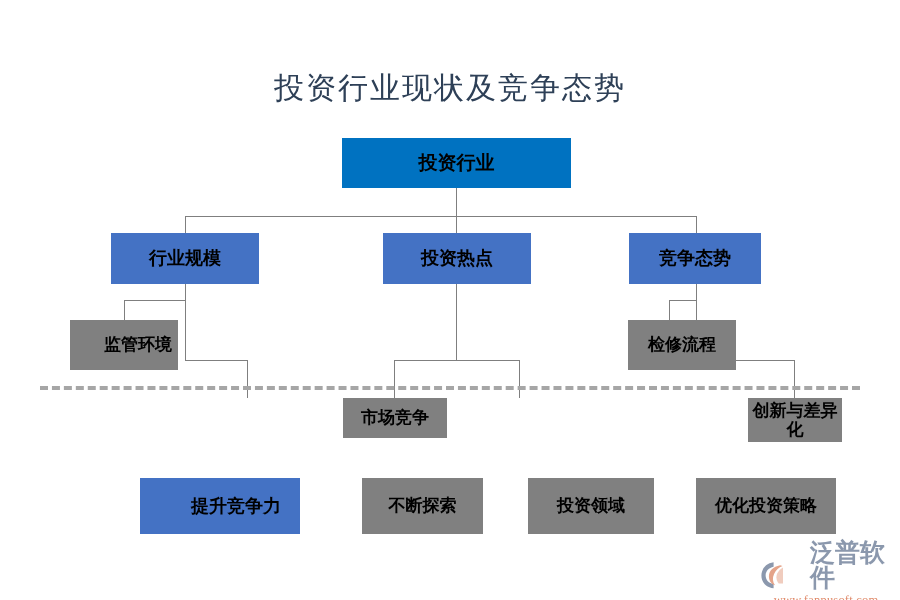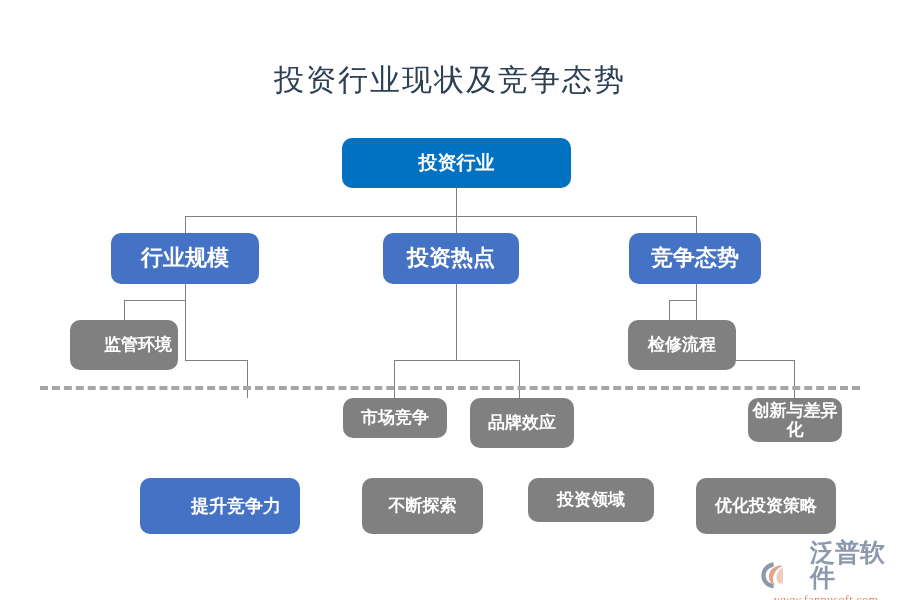--- a/index.html
+++ b/index.html
@@ -8,46 +8,45 @@
     background:#ffffff;
     font-family:"Liberation Serif","DejaVu Serif",serif;
     overflow:hidden;
     position:relative;
   }
   #canvas{position:absolute;left:0;top:0;width:900px;height:600px;}
 
   
   .chart-title{
     position:absolute;
-    left:0;top:60px;width:900px;
+    left:0;top:68px;width:900px;
     text-align:center;
     font-size:30px;
     font-weight:400;
     letter-spacing:2px;
     color:#2e4057;
     font-family:"Liberation Serif","DejaVu Serif",serif;
   }
 
   
   .node{
     position:absolute;
     display:flex;
     align-items:center;
     justify-content:center;
     text-align:center;
-    color:#ffffff;
+    color:#000000;
     font-weight:bold;
     font-family:"Liberation Serif","DejaVu Serif",serif;
     line-height:1.12;
     box-sizing:border-box;
     z-index:5;
-    border-radius:10px;
   }
   .node.root      {background:#0072c1;font-size:19px;}
-  .node.level2    {background:#4472c4;font-size:22px;}
+  .node.level2    {background:#4472c4;font-size:18px;}
   .node.gray      {background:#808080;font-size:17px;}
   .node.blue      {background:#4472c4;font-size:18px;}
 
   
   .ln{position:absolute;background:#7f7f7f;z-index:1;}
   .ln.v{width:1px;}
   .ln.h{height:1px;}
 
   
   .dashed-sep{
@@ -119,51 +118,48 @@
 
   <div class="dashed-sep"></div>
 
   <div class="node root" style="left:342px;top:138px;width:229px;height:50px;">
     <span>投资行业</span>
   </div>
 
   <div class="node level2" style="left:111px;top:233px;width:148px;height:51px;">
     <span>行业规模</span>
   </div>
-  <div class="node level2" style="left:383px;top:233px;width:136px;height:51px;">
+  <div class="node level2" style="left:383px;top:233px;width:148px;height:51px;">
     <span>投资热点</span>
   </div>
   <div class="node level2" style="left:629px;top:233px;width:132px;height:51px;">
     <span>竞争态势</span>
   </div>
 
   <div class="node gray" style="left:70px;top:320px;width:108px;height:50px;padding-left:28px;">
     <span>监管环境</span>
   </div>
   <div class="node gray" style="left:628px;top:320px;width:108px;height:50px;">
     <span>检修流程</span>
   </div>
 
   <div class="node gray" style="left:343px;top:398px;width:104px;height:40px;">
     <span>市场竞争</span>
   </div>
-  <div class="node gray" style="left:470px;top:398px;width:104px;height:50px;">
-    <span>品牌效应</span>
-  </div>
   <div class="node gray" style="left:748px;top:398px;width:94px;height:44px;padding:0 0;">
     <span>创新与差异化</span>
   </div>
 
   <div class="node blue" style="left:140px;top:478px;width:160px;height:56px;padding-left:32px;">
     <span>提升竞争力</span>
   </div>
   <div class="node gray" style="left:362px;top:478px;width:121px;height:56px;text-align:right;">
     <span>不断探索</span>
   </div>
-  <div class="node gray" style="left:528px;top:478px;width:126px;height:44px;">
+  <div class="node gray" style="left:528px;top:478px;width:126px;height:56px;">
     <span>投资领域</span>
   </div>
   <div class="node gray" style="left:696px;top:478px;width:140px;height:56px;">
     <span>优化投资策略</span>
   </div>
 
   <div class="logo">
     <div class="logo-row">
       <span class="logo-mark">
         <svg viewBox="0 0 32 32" width="30" height="30" aria-hidden="true">

